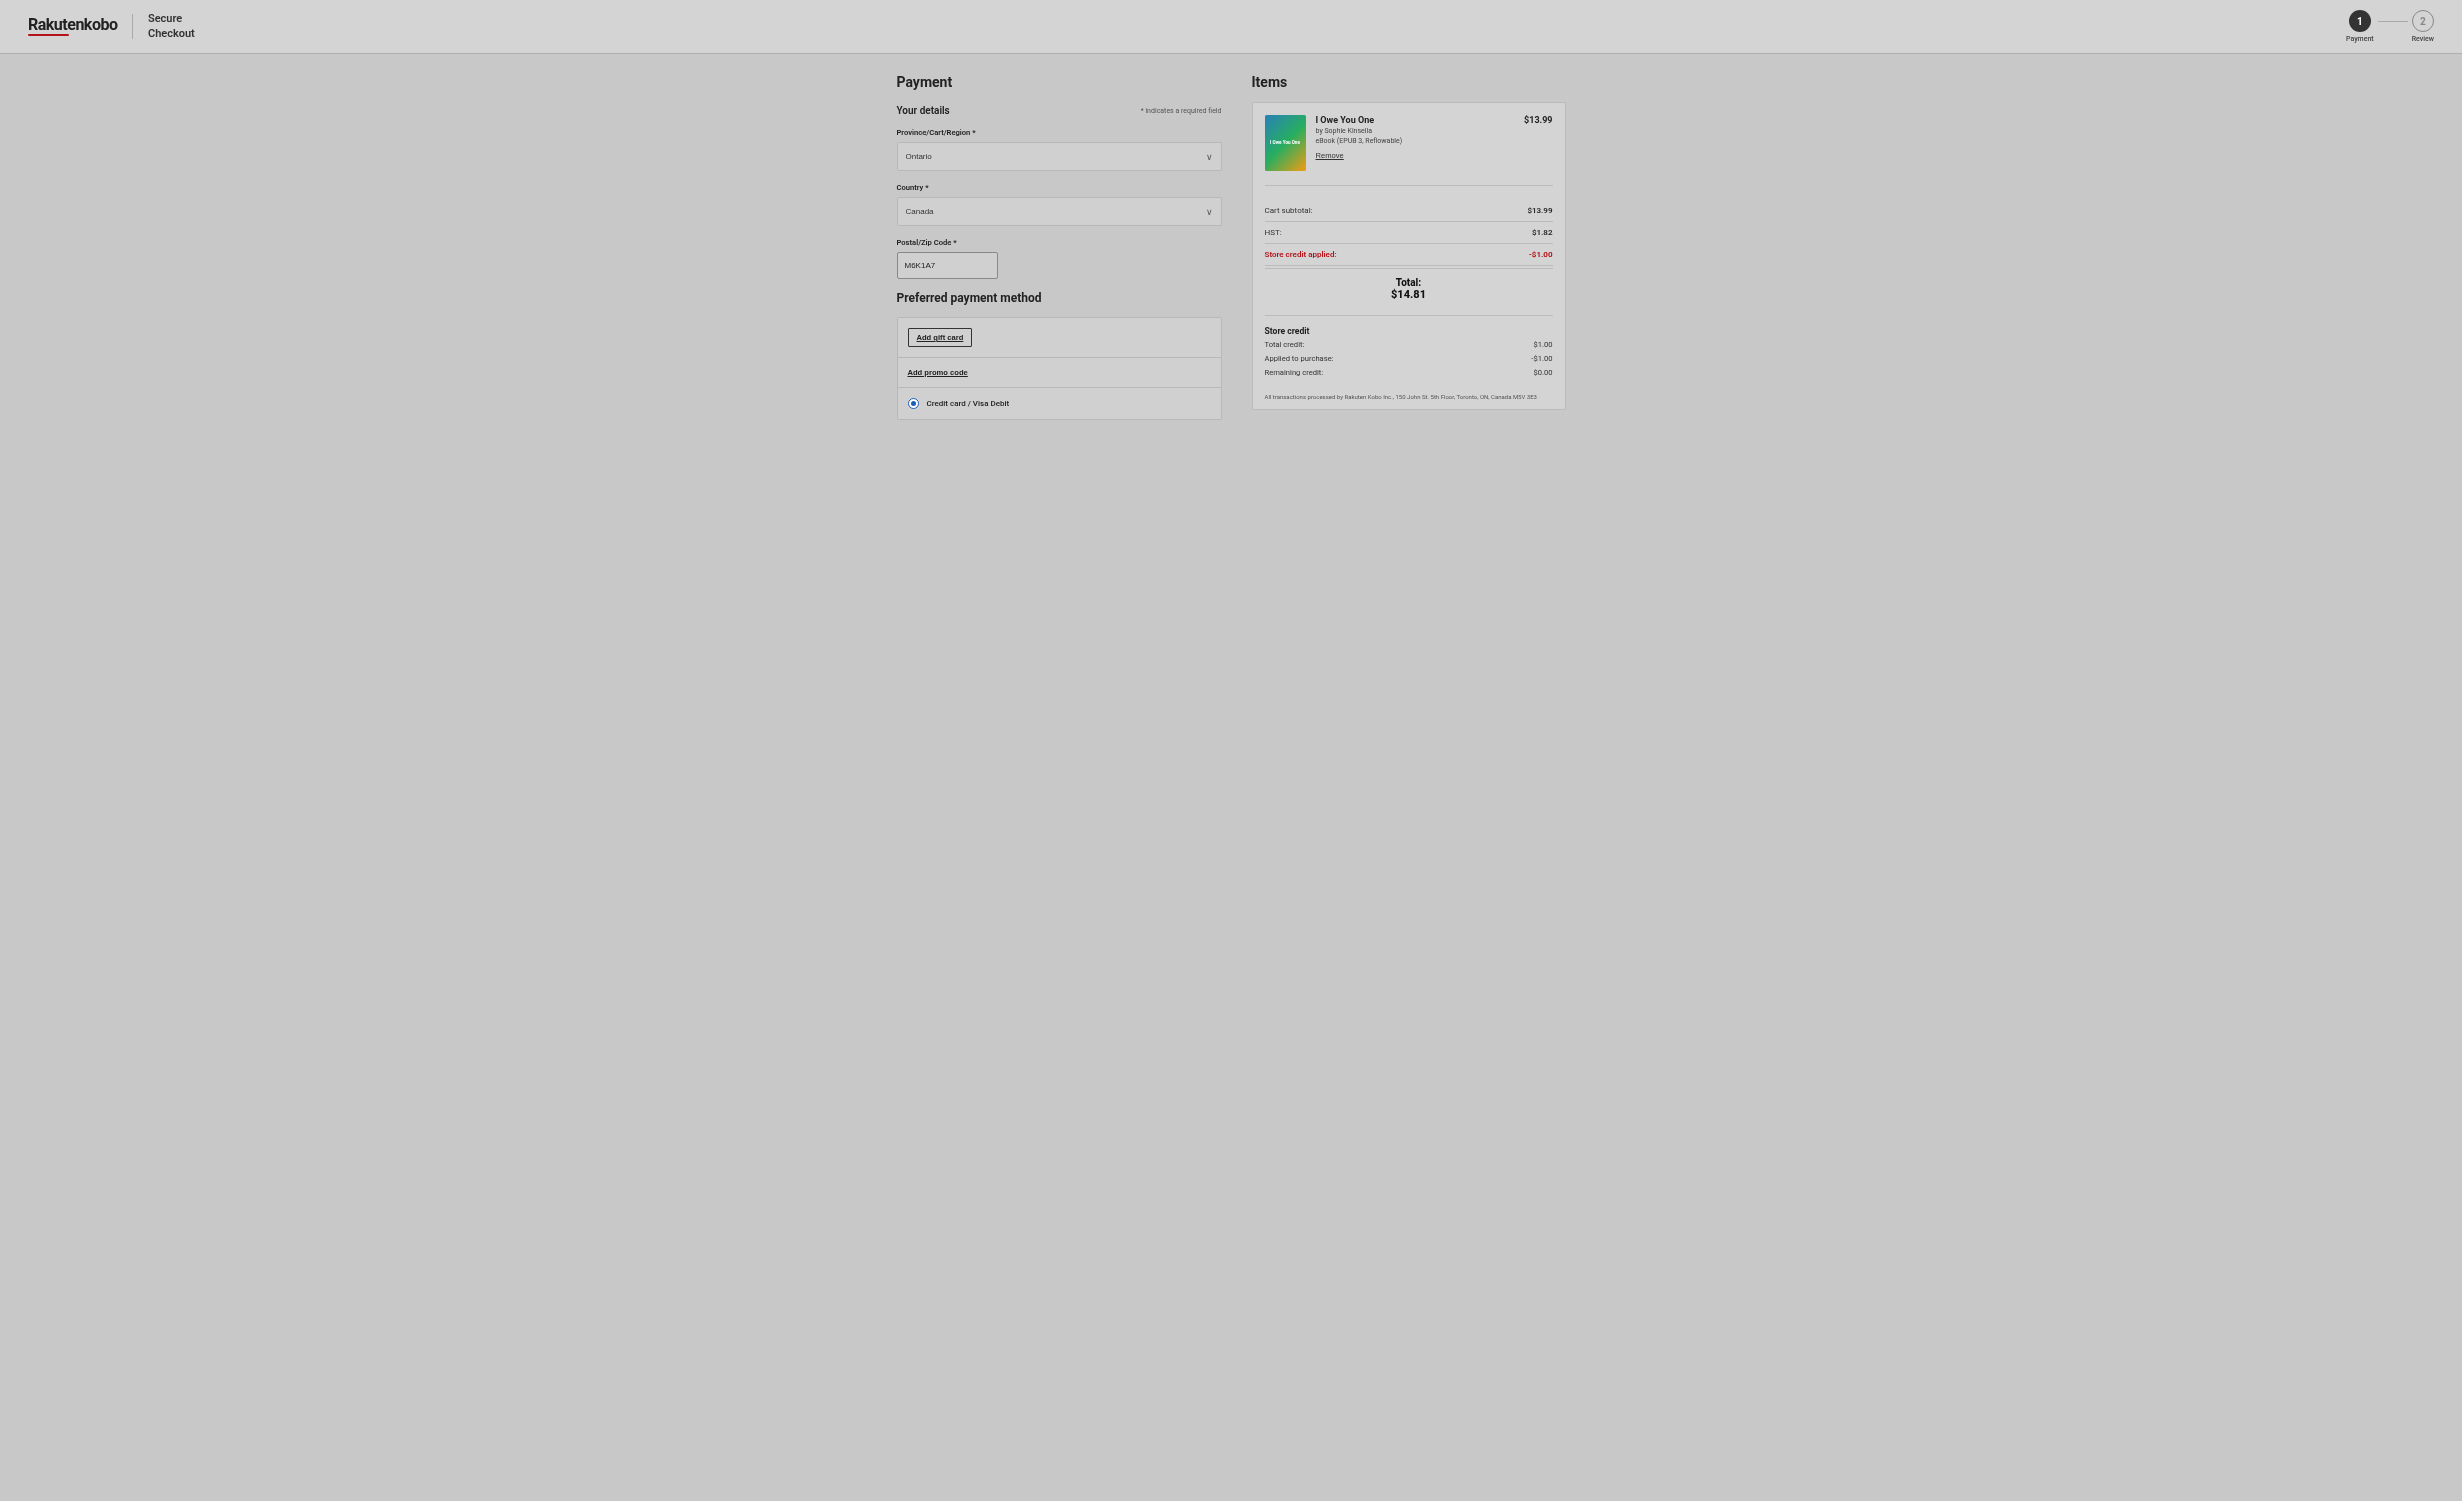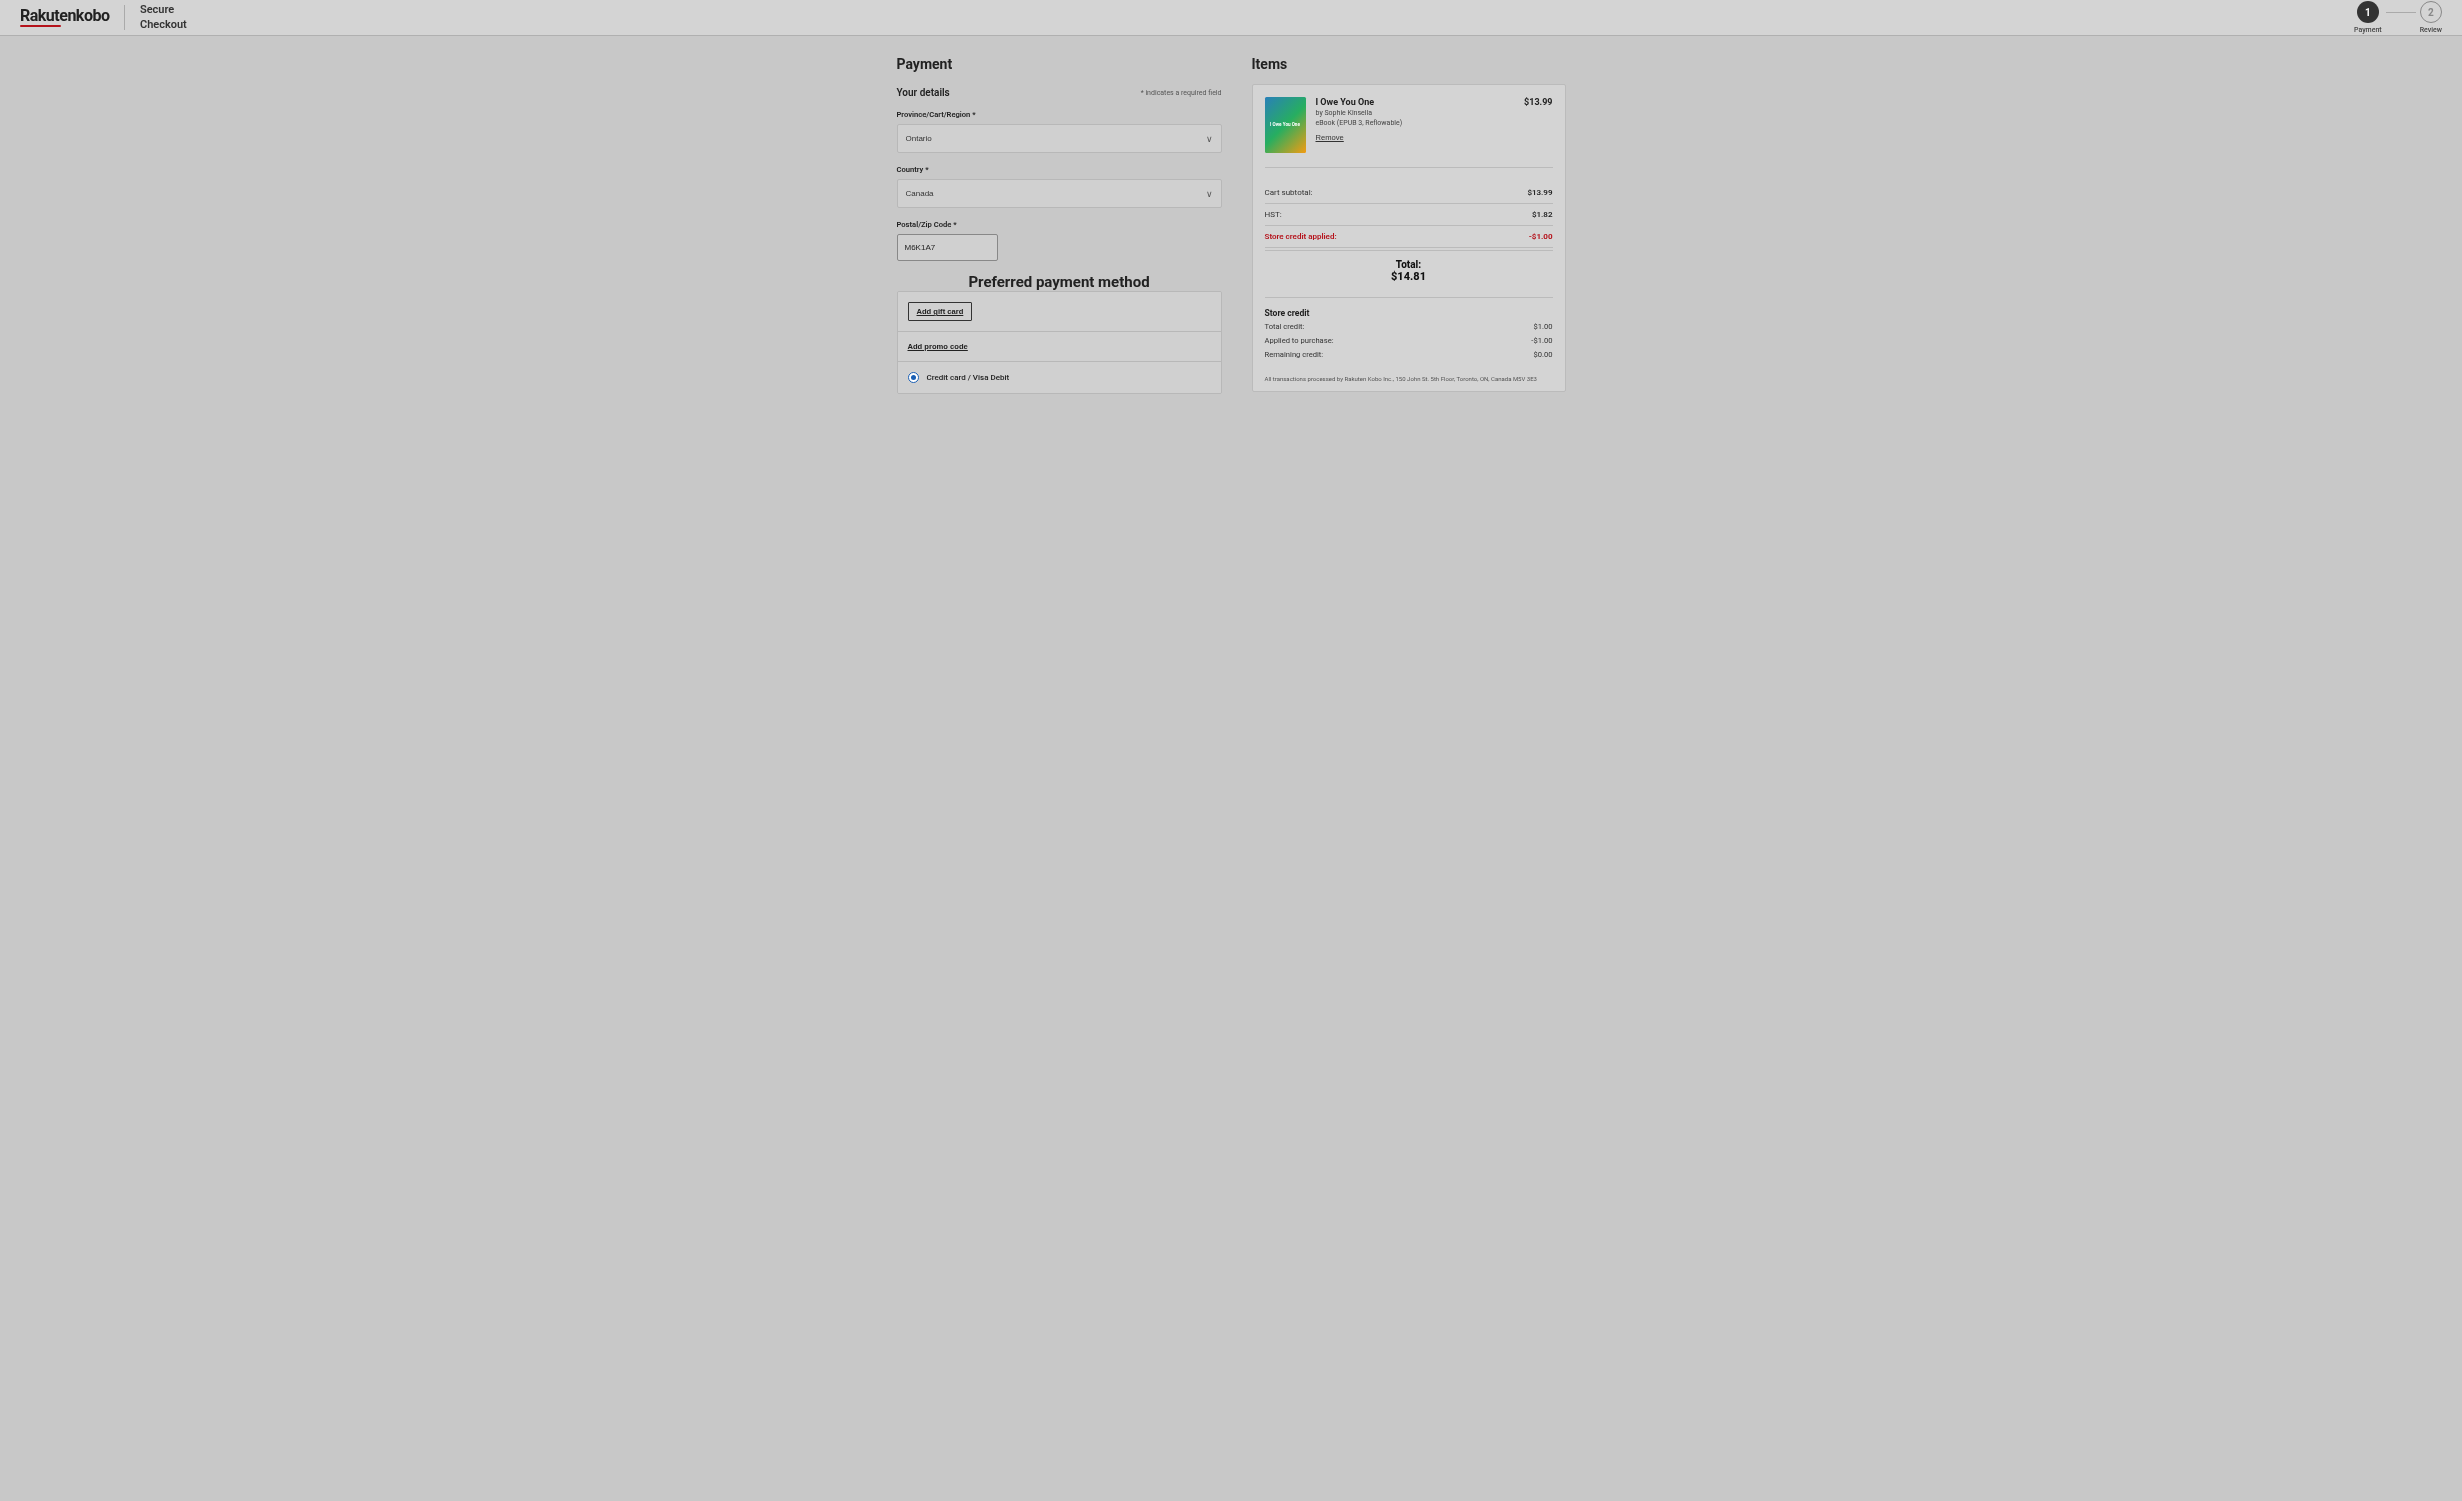--- a/index.html
+++ b/index.html
@@ -10,22 +10,22 @@
       font-size: 8px;
       color: #222;
     }
 
     
     .header {
       background: #d4d4d4;
       border-bottom: 0.5px solid #b0b0b0;
       display: flex;
       align-items: center;
-      padding: 0 20px;
-      height: 36px;
+      padding: 0 28px;
+      height: 54px;
     }
     .header-logo {
       display: flex;
       align-items: center;
       gap: 0;
     }
     .logo-text {
       font-size: 16px;
       font-weight: 700;
       color: #b5121b;
@@ -180,25 +180,24 @@
       font-size: 8px;
       background: #d0d0d0;
       border: 0.5px solid #888;
       border-radius: 2px;
       color: #222;
       outline: none;
     }
 
     
     .payment-section-title {
-      font-size: 15px;
-      font-weight: 700;
-      color: #222;
-      margin-bottom: 0;
-      text-align: center;
+      font-size: 12px;
+      font-weight: 700;
+      color: #222;
+      margin-bottom: 12px;
     }
     .add-gift-card-btn {
       background: transparent;
       border: 0.8px solid #333;
       padding: 4px 8px;
       font-size: 7.6px;
       font-weight: 600;
       cursor: pointer;
       color: #222;
       text-decoration: underline;

